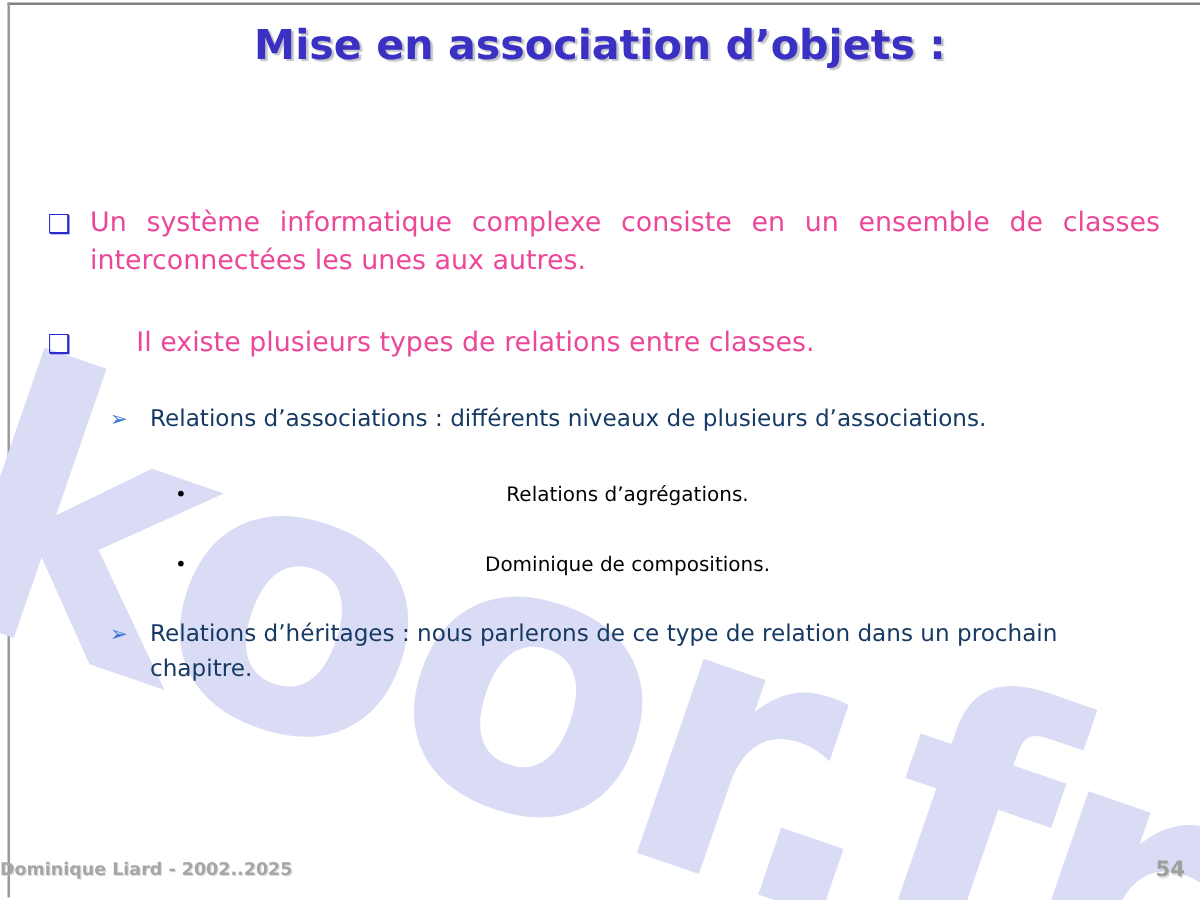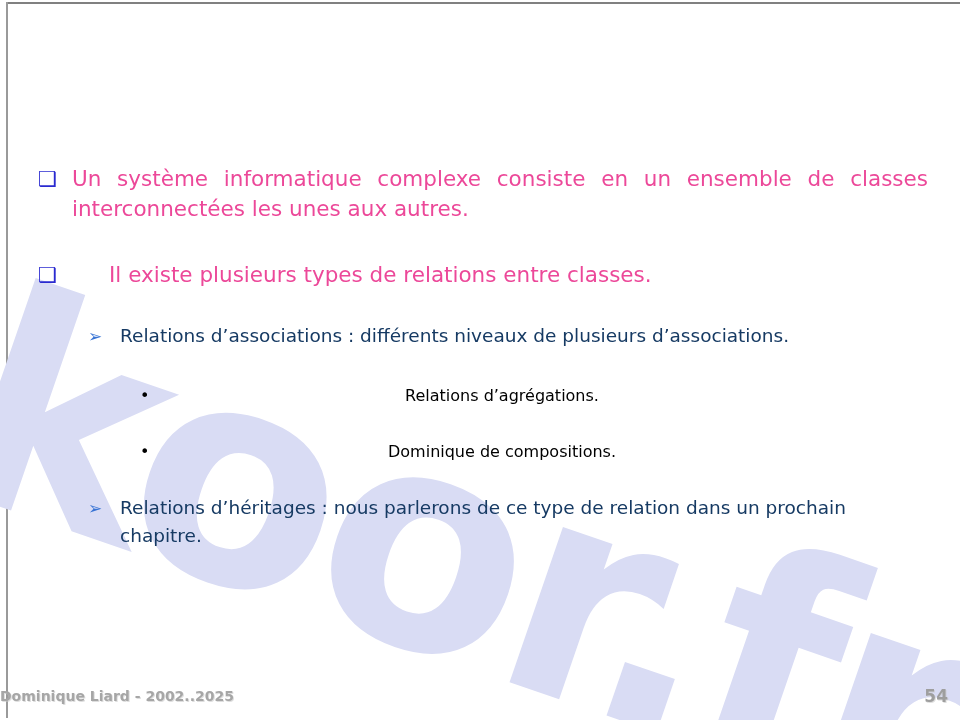--- a/index.html
+++ b/index.html
@@ -199,20 +199,21 @@
 <div id="slide">
 
   <div id="frame-top"></div>
   <div id="frame-left"></div>
 
   <div id="watermark">
     <div class="wm-text">koor.fr</div>
   </div>
 
   <div id="title">
+    <div class="tline">Mise en association d’objets :</div>
   </div>
 
   <div id="content">
 
     <div class="bullet lvl1" style="top:164px;">
       <span class="marker">❑</span>
       <span class="btext">Un système informatique complexe consiste en un ensemble de classes interconnectées les unes aux autres.</span>
     </div>
 
     <div class="bullet lvl1 nojustify" style="top:260px;">

